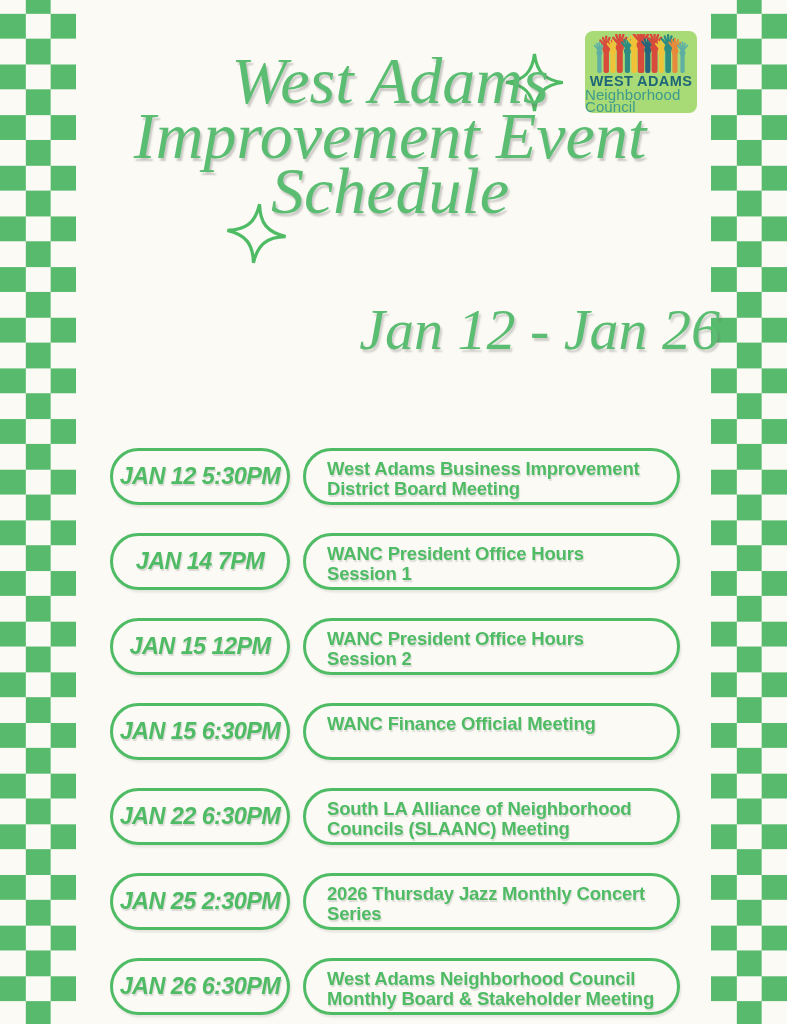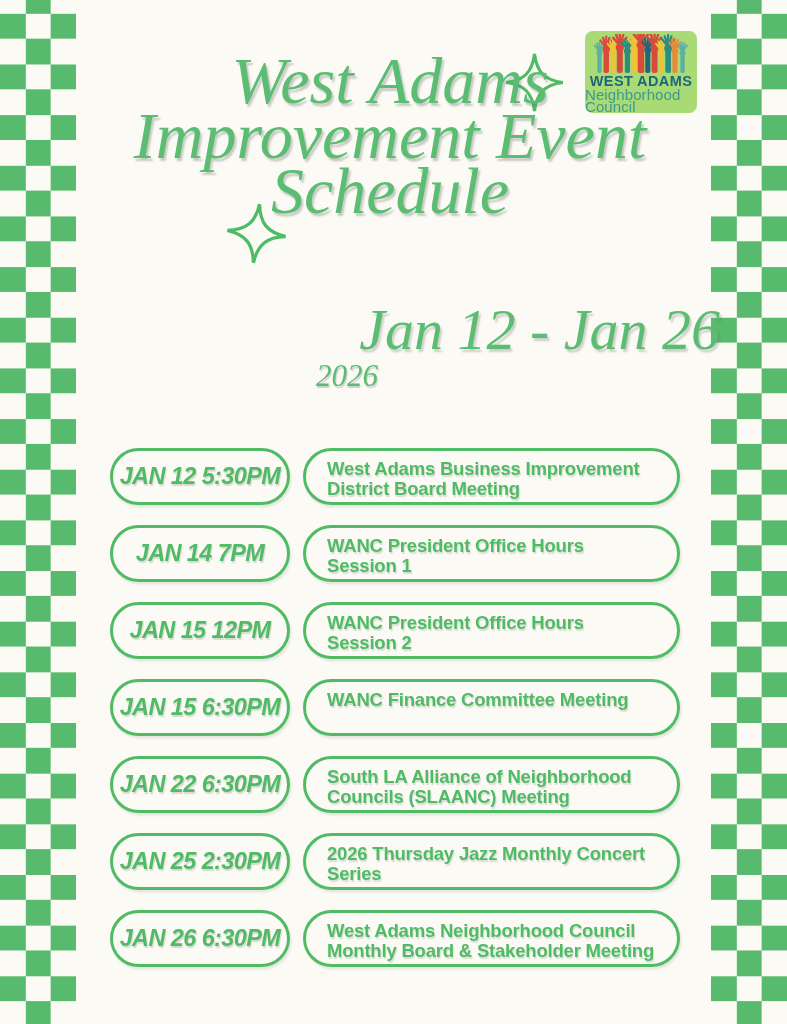--- a/index.html
+++ b/index.html
@@ -83,21 +83,21 @@
     text-align: center;
     font-family: "Liberation Serif", serif;
     font-style: italic;
     font-size: 31px;
     line-height: 1;
     text-shadow: 1px 2px 1px rgba(110,110,110,0.3);
   }
 
   
   .events { position: absolute; left: 110px; top: 448px; width: 570px; }
-  .event-row { display: flex; margin-bottom: 20px; height: 57px; }
+  .event-row { display: flex; margin-bottom: 28px; height: 57px; }
   .date-pill {
     width: 180px; height: 57px;
     border: 3.5px solid var(--ac);
     border-radius: 29px;
     display: flex; align-items: center; justify-content: center;
     flex: none;
     box-shadow: 1.5px 2.5px 2px rgba(140,140,140,0.18);
     background: transparent;
   }
   .date-text {
@@ -264,21 +264,20 @@
     <path class="star-path" d="M50 0 C54 32 68 46 100 50 C68 54 54 68 50 100 C46 68 32 54 0 50 C32 46 46 32 50 0 Z" stroke="#4FBC65"></path>
   </svg>
 
   <h1 class="title" id="title" style="color: rgb(90, 189, 114);">
     <span>West Adams</span>
     <span>Improvement Event</span>
     <span>Schedule</span>
   </h1>
 
   <div class="date-range" style="color: rgb(90, 189, 114);">Jan 12 - Jan 26</div>
-  <div class="year" style="color: rgb(90, 189, 114);">2026</div>
 
   <div class="events" id="events">
     <div class="event-row">
       <div class="date-pill">
         <span class="date-text">JAN 12 5:30PM</span>
       </div>
       <div class="desc-pill">
         <span class="desc-text">West Adams Business Improvement
 District Board Meeting</span>
       </div>
@@ -302,21 +301,21 @@
         <span class="desc-text">WANC President Office Hours
 Session 2</span>
       </div>
     </div>
 
     <div class="event-row">
       <div class="date-pill">
         <span class="date-text">JAN 15 6:30PM</span>
       </div>
       <div class="desc-pill">
-        <span class="desc-text">WANC Finance Committee Meeting</span>
+        <span class="desc-text">WANC Finance Official Meeting</span>
       </div>
     </div>
 
 
     <div class="event-row">
       <div class="date-pill">
         <span class="date-text">JAN 22 6:30PM</span>
       </div>
       <div class="desc-pill">
         <span class="desc-text">South LA Alliance of Neighborhood

